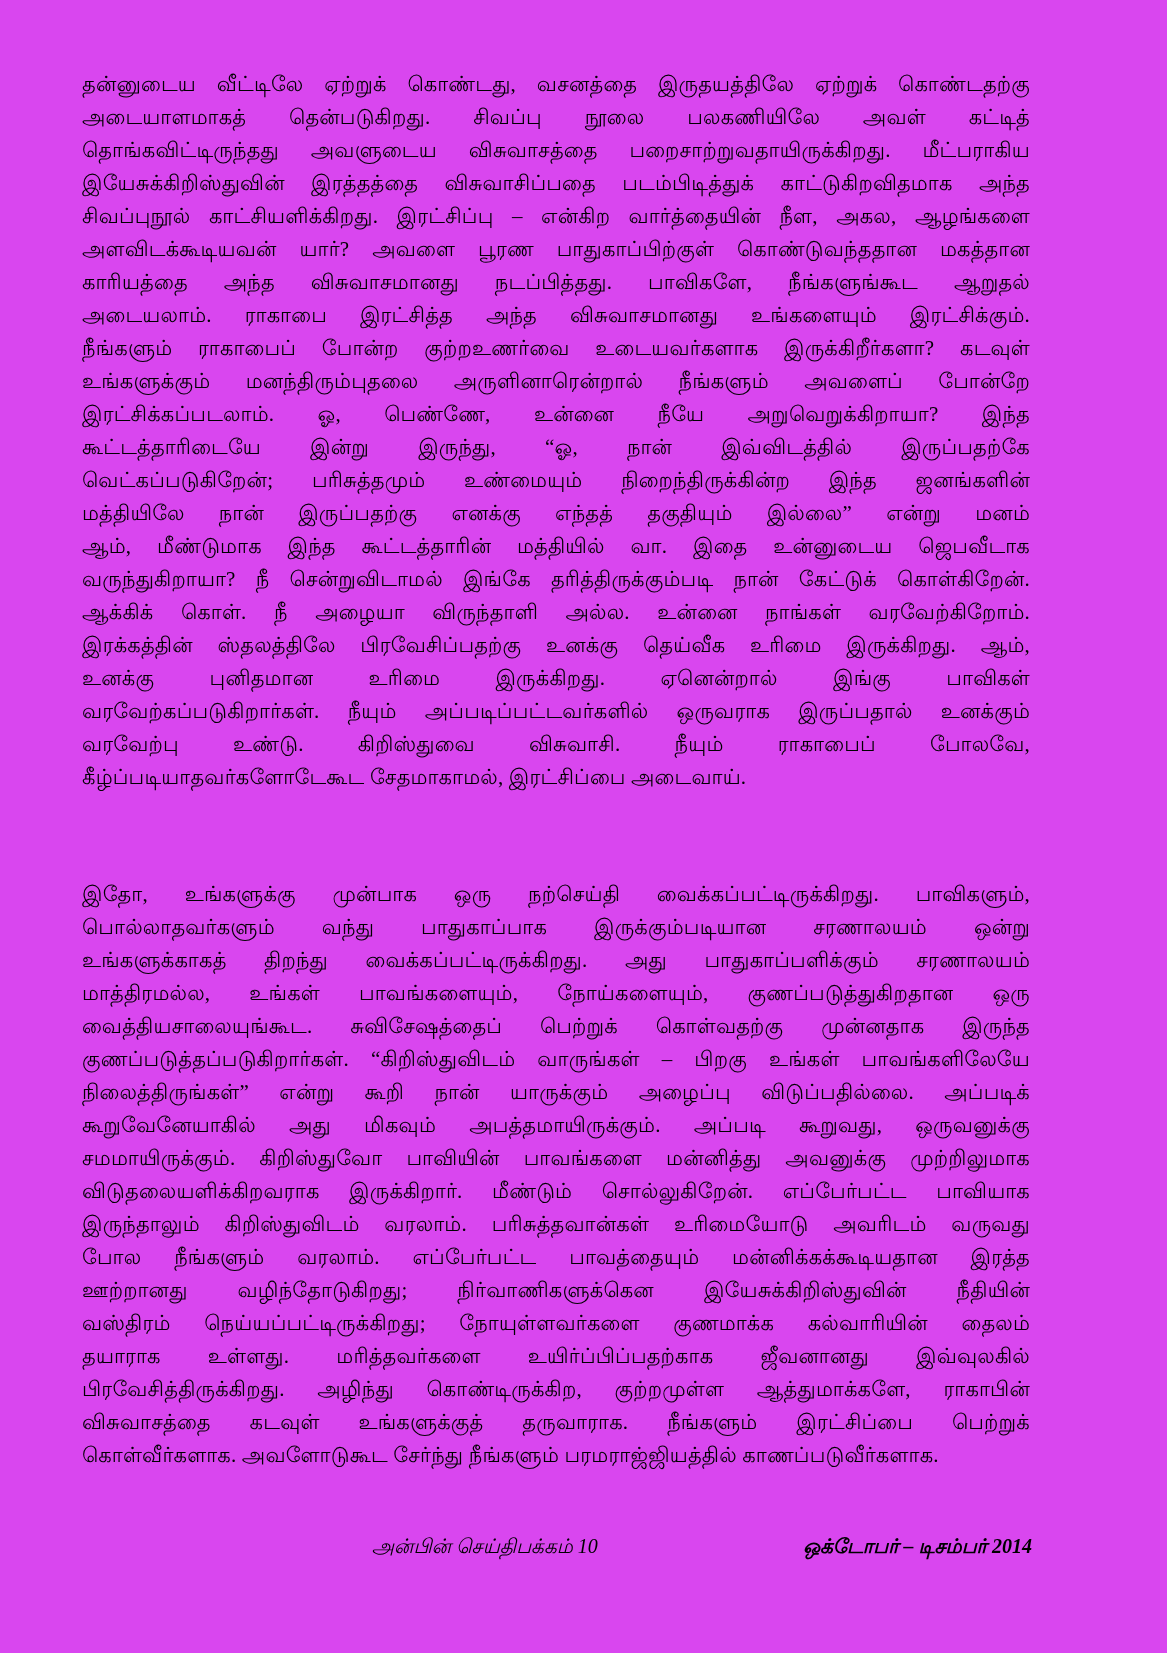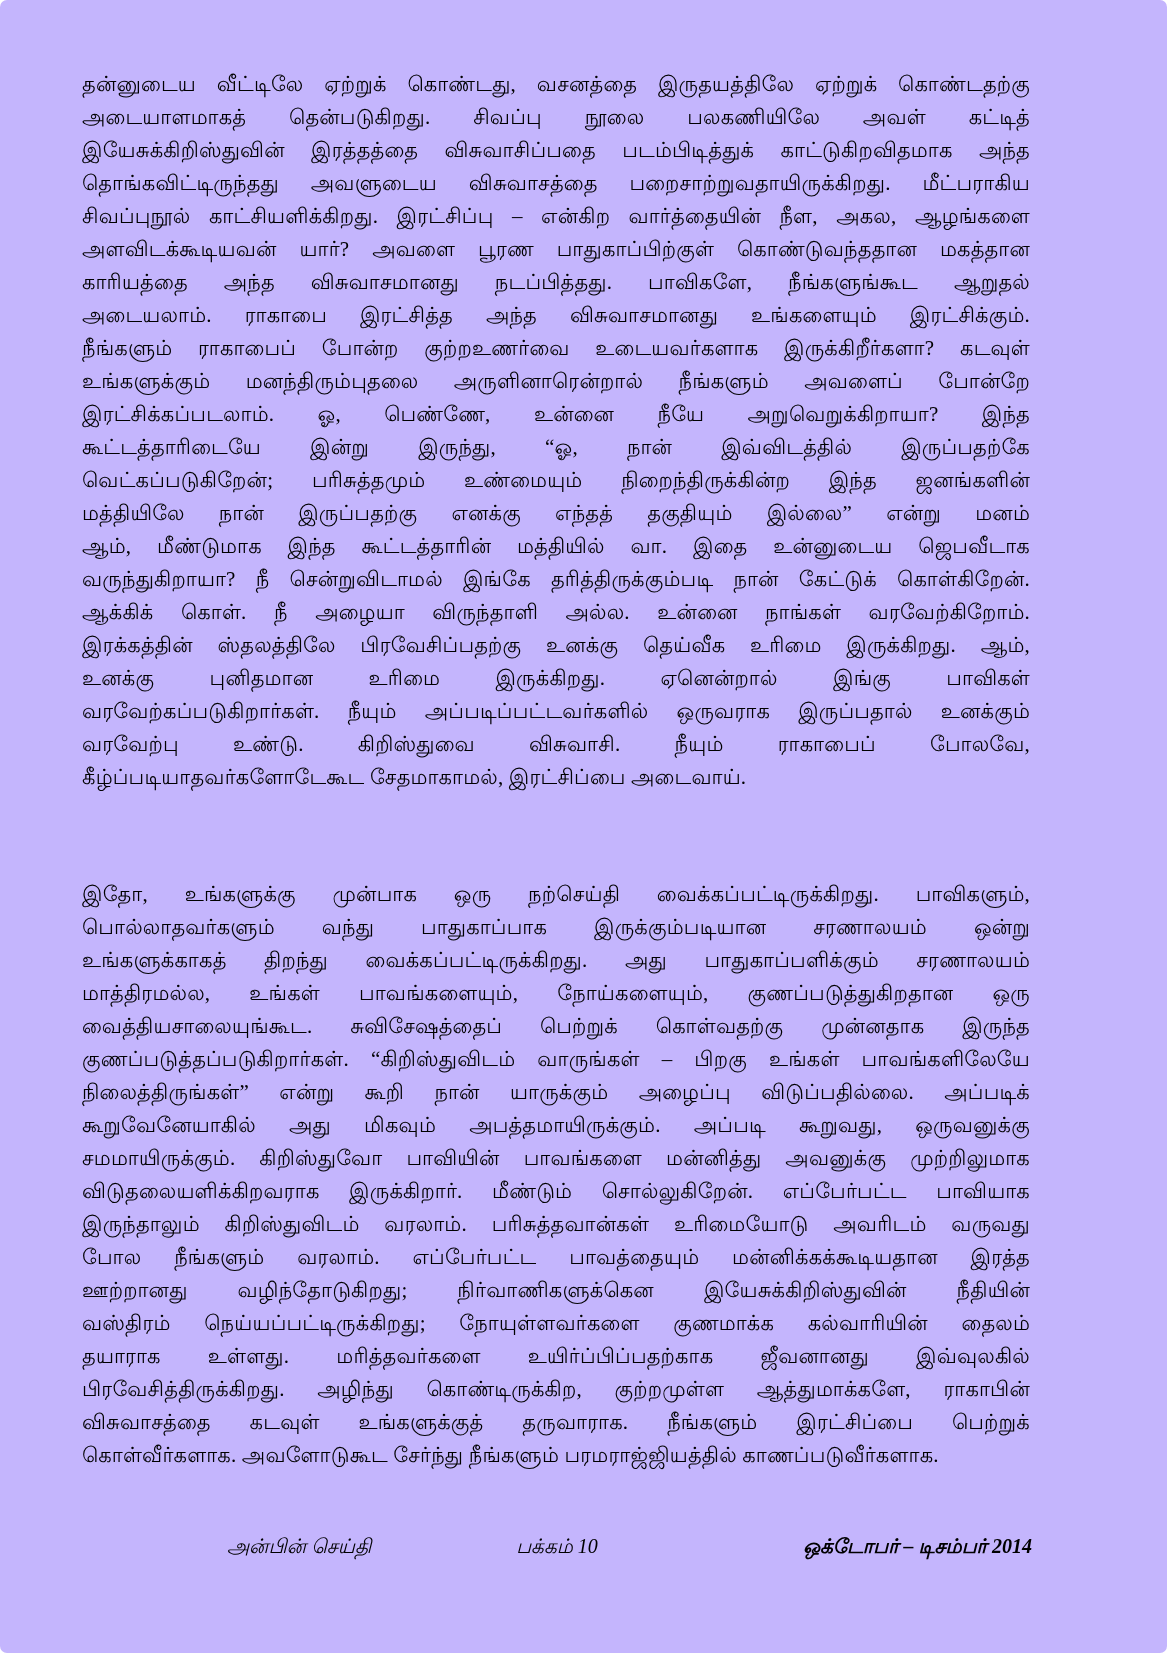--- a/index.html
+++ b/index.html
@@ -4,26 +4,25 @@
 <style>
   html, body {
     margin: 0;
     padding: 0;
     background: #ffffff;
   }
   .page {
     position: relative;
     width: 1167px;
     height: 1653px;
-    background: #c4b5fd;
+    background: #d946ef;
     color: #000000;
     font-family: "Liberation Serif", "DejaVu Serif", serif;
     overflow: hidden;
     box-sizing: border-box;
-    border-radius: 7px;
   }
   .text-block {
     position: absolute;
     left: 82px;
     top: 68px;
     width: 948px;
     font-size: 21px;
     line-height: 33px;
   }
   .paragraph { margin: 0; }
@@ -42,35 +41,35 @@
     left: 82px;
     top: 1533px;
     width: 950px;
     display: grid;
     grid-template-columns: 1fr auto 1fr;
     align-items: baseline;
     font-size: 20px;
     line-height: 26px;
     font-style: italic;
   }
-  .footer .f-left   { text-align: center; }
+  .footer .f-left   { text-align: right; }
   .footer .f-center { }
   .footer .f-right  { text-align: right; font-weight: bold; }
 </style>
 </head>
 <body>
 
 <div class="page">
 
   <div class="text-block">
       <div class="paragraph">
         <div class="line">தன்னுடைய வீட்டிலே ஏற்றுக் கொண்டது, வசனத்தை இருதயத்திலே ஏற்றுக் கொண்டதற்கு</div>
         <div class="line">அடையாளமாகத் தென்படுகிறது. சிவப்பு நூலை பலகணியிலே அவள் கட்டித்</div>
+        <div class="line">தொங்கவிட்டிருந்தது அவளுடைய விசுவாசத்தை பறைசாற்றுவதாயிருக்கிறது. மீட்பராகிய</div>
         <div class="line">இயேசுக்கிறிஸ்துவின் இரத்தத்தை விசுவாசிப்பதை படம்பிடித்துக் காட்டுகிறவிதமாக அந்த</div>
-        <div class="line">தொங்கவிட்டிருந்தது அவளுடைய விசுவாசத்தை பறைசாற்றுவதாயிருக்கிறது. மீட்பராகிய</div>
         <div class="line">சிவப்புநூல் காட்சியளிக்கிறது. இரட்சிப்பு – என்கிற வார்த்தையின் நீள, அகல, ஆழங்களை</div>
         <div class="line">அளவிடக்கூடியவன் யார்? அவளை பூரண பாதுகாப்பிற்குள் கொண்டுவந்ததான மகத்தான</div>
         <div class="line">காரியத்தை அந்த விசுவாசமானது நடப்பித்தது. பாவிகளே, நீங்களுங்கூட ஆறுதல்</div>
         <div class="line">அடையலாம். ராகாபை இரட்சித்த அந்த விசுவாசமானது உங்களையும் இரட்சிக்கும்.</div>
         <div class="line">நீங்களும் ராகாபைப் போன்ற குற்றஉணர்வை உடையவர்களாக இருக்கிறீர்களா? கடவுள்</div>
         <div class="line">உங்களுக்கும் மனந்திரும்புதலை அருளினாரென்றால் நீங்களும் அவளைப் போன்றே</div>
         <div class="line">இரட்சிக்கப்படலாம். ஓ, பெண்ணே, உன்னை நீயே அறுவெறுக்கிறாயா? இந்த</div>
         <div class="line">கூட்டத்தாரிடையே இன்று இருந்து, “ஓ, நான் இவ்விடத்தில் இருப்பதற்கே</div>
         <div class="line">வெட்கப்படுகிறேன்; பரிசுத்தமும் உண்மையும் நிறைந்திருக்கின்ற இந்த ஜனங்களின்</div>
         <div class="line">மத்தியிலே நான் இருப்பதற்கு எனக்கு எந்தத் தகுதியும் இல்லை” என்று மனம்</div>

